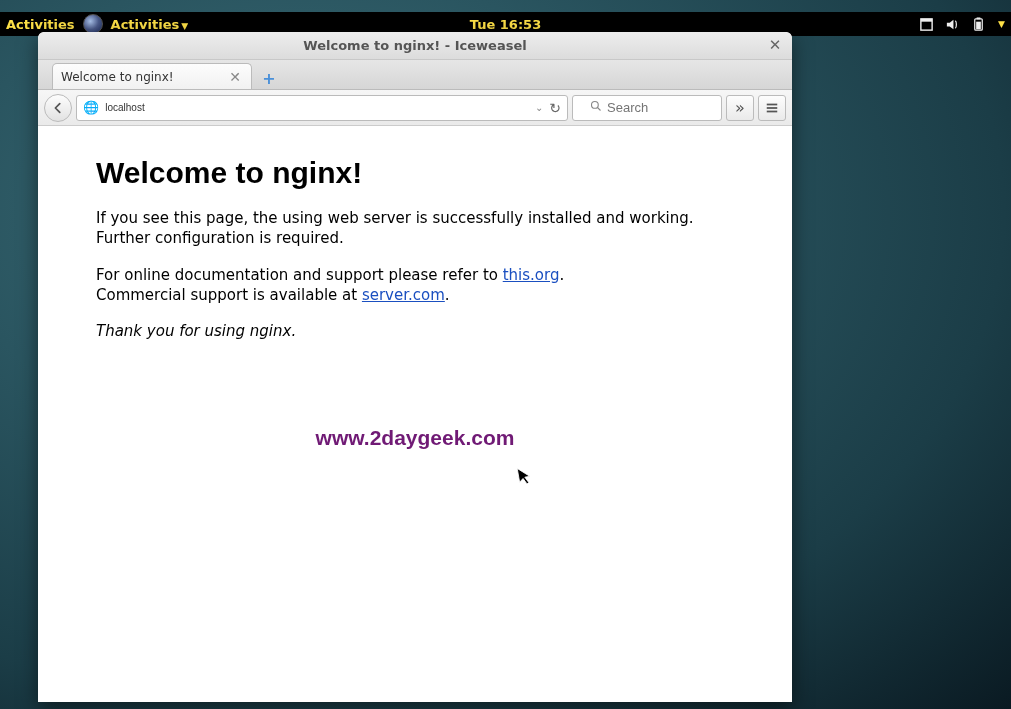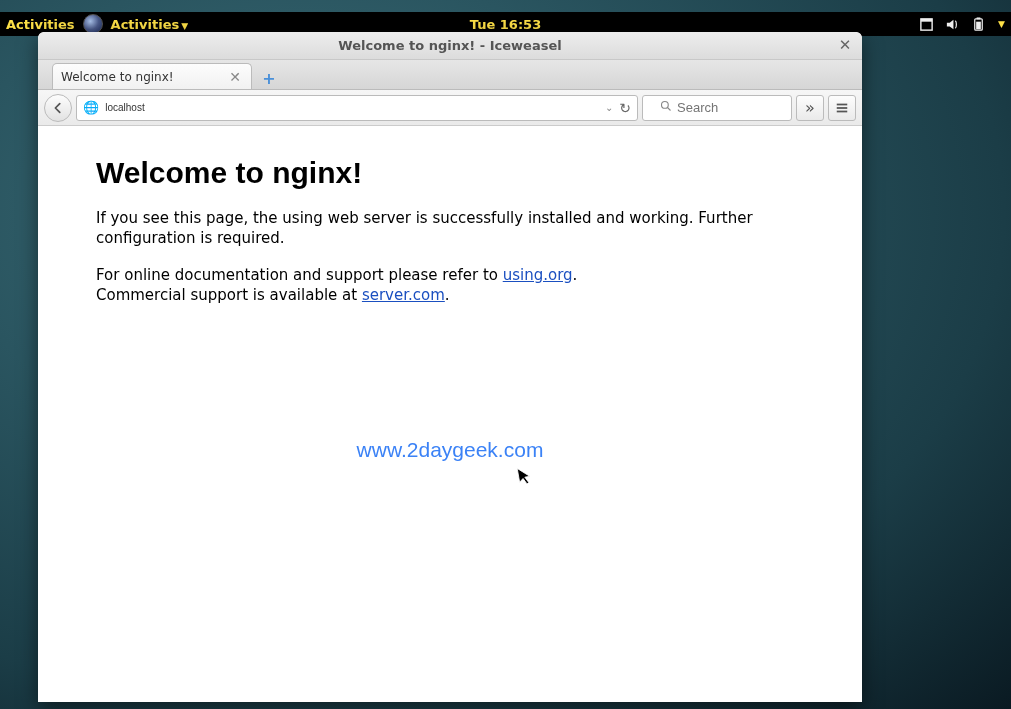--- a/index.html
+++ b/index.html
@@ -24,21 +24,21 @@
     width:20px; height:20px; border-radius:50%;
     background: radial-gradient(circle at 35% 35%, #a8c0e8 0%, #4a5a8a 50%, #1a2a5a 100%);
     border:1px solid #555;
   }
   .tri-down { font-size:9px; margin-left:2px; }
   .tray-icon { width:16px; height:16px; display:flex; align-items:center; justify-content:center; }
   .tray-icon svg { fill:#eee; }
 
   
   .window {
-    position:absolute; top:32px; left:38px; width:824px; height:670px;
+    position:absolute; top:32px; left:38px; width:754px; height:670px;
     background:#fff; border-radius:6px 6px 0 0;
     box-shadow:0 6px 20px rgba(0,0,0,0.5);
     display:flex; flex-direction:column;
     overflow:hidden;
   }
   .titlebar {
     height:28px; background:linear-gradient(#ededed,#dcdcdc);
     border-bottom:1px solid #c8c8c8;
     display:flex; align-items:center; justify-content:center;
     position:relative; color:#555; font-size:13px; font-weight:bold;
@@ -102,23 +102,22 @@
   }
   .page {
     padding:30px 58px; font-family:"DejaVu Sans","Liberation Sans",Arial,sans-serif; color:#000;
   }
   .page h1 { font-size:30px; font-weight:bold; margin-bottom:18px; font-family:Arial,sans-serif;}
   .page p { font-size:15px; margin-bottom:16px; line-height:1.35;}
   .page a { color:#1a4fc0; text-decoration:underline;}
   .page .thanks { font-style:italic; font-size:15px;}
   .watermark {
     position:absolute; left:50%; transform:translateX(-50%); top:300px;
-    color:#3b82f6; font-weight:normal; font-size:21px;
+    color:#701a75; font-weight:bold; font-size:21px;
     font-family:Arial,sans-serif;
-    margin-top:12px;
   }
   .cursor {
     position:absolute; top:340px; left:480px; font-size:18px; color:#000;
     transform:rotate(-10deg); pointer-events:none;
   }
 </style>
 </head>
 <body>
 
 <div class="panel">
@@ -199,23 +198,24 @@
           <rect x="2" y="11" width="12" height="2" fill="#555"></rect>
       </svg>
     </div>
   </div>
 
   <div class="content">
     <div class="page">
       <h1>Welcome to nginx!</h1>
       <p>If you see this page, the using web server is successfully installed and working. Further configuration is required.</p>
       <p>
-        <span>For online documentation and support please refer to </span><a href="#">using.org</a><span>.</span><br>
+        <span>For online documentation and support please refer to </span><a href="#">this.org</a><span>.</span><br>
         <span>Commercial support is available at </span><a href="#">server.com</a><span>.</span>
       </p>
+      <p class="thanks">Thank you for using nginx.</p>
     </div>
     <div class="watermark">www.2daygeek.com</div>
     <div class="cursor">
       <svg width="16" height="20" viewBox="0 0 16 20">
           <path d="M1 1 L1 15 L5 12 L8 18 L10 17 L7 11 L12 11 Z" fill="#000" stroke="#fff" stroke-width="0.8"></path>
         </svg>
     </div>
   </div>
 </div>
 

